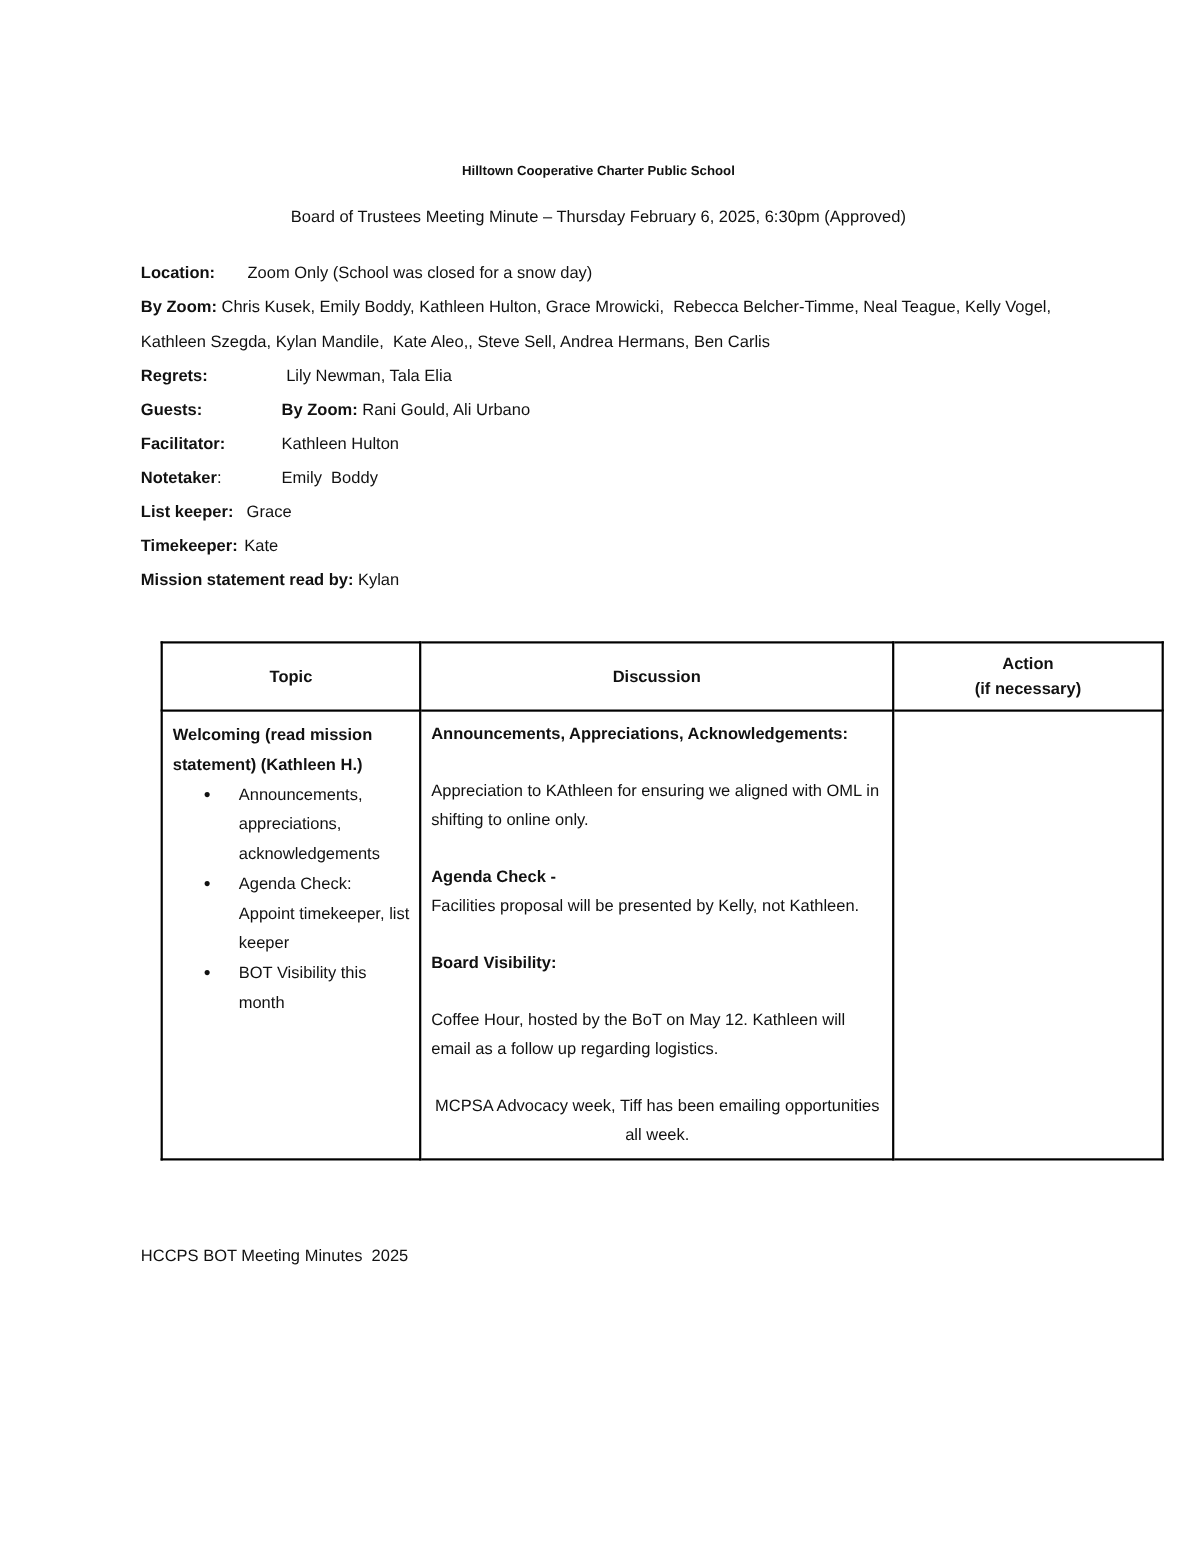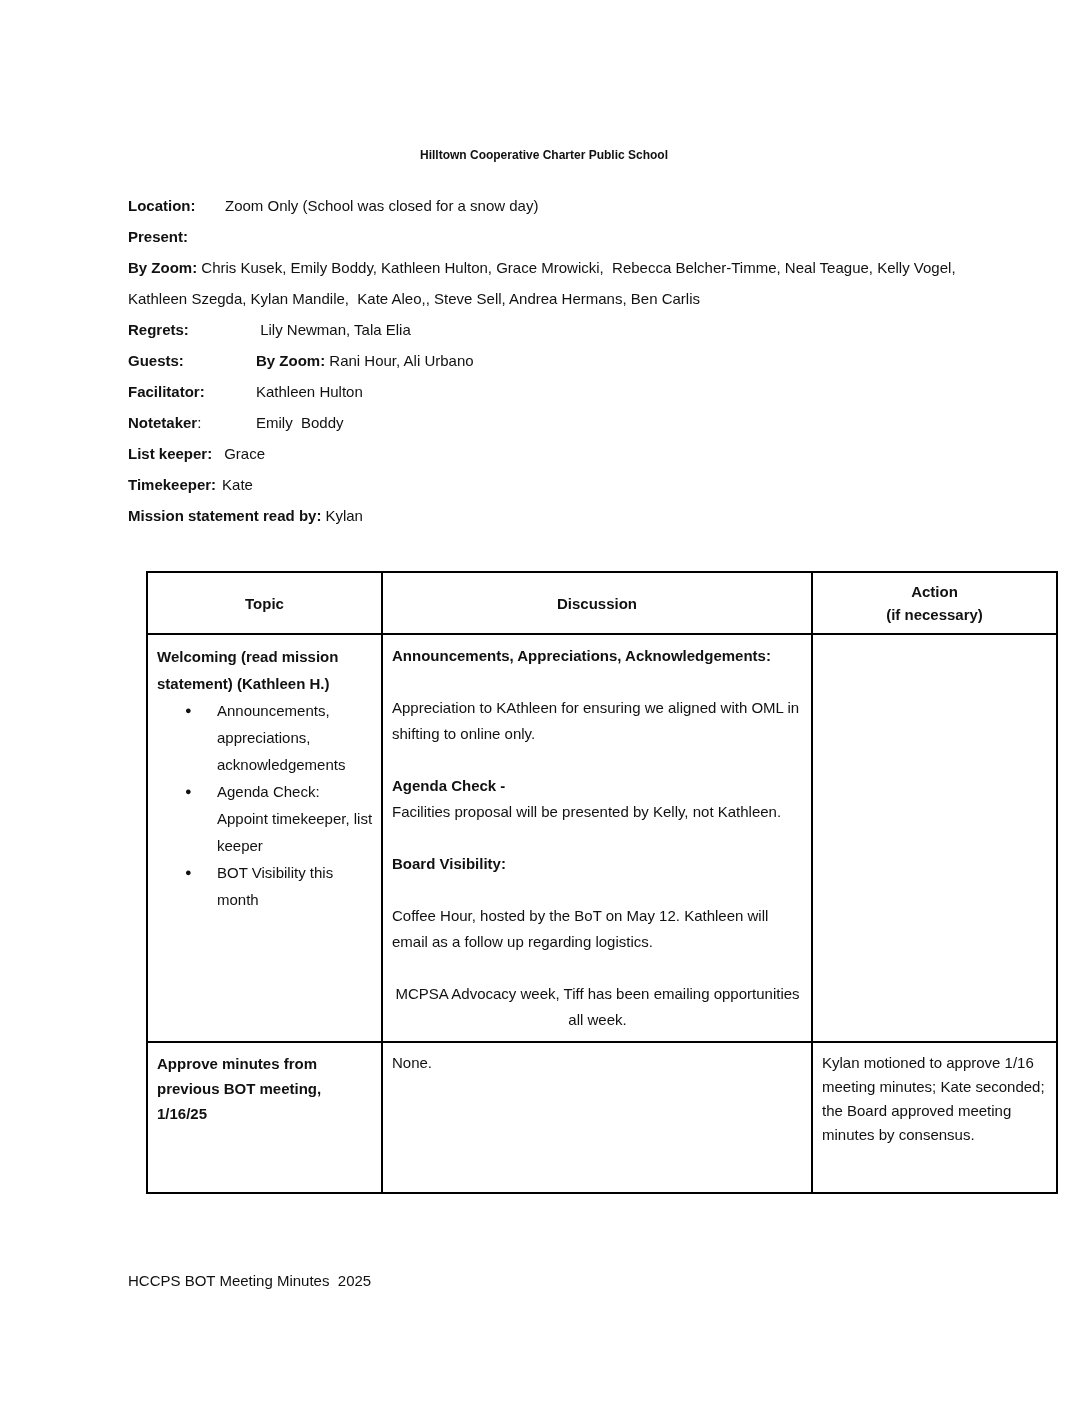--- a/index.html
+++ b/index.html
@@ -107,27 +107,27 @@
     line-height: 29px;
     white-space: pre-wrap;
   }
 </style>
 </head>
 <body>
 
 <div class="page">
 
   <div class="title">Hilltown Cooperative Charter Public School</div>
+  <div class="subtitle">Board of Trustees Meeting Minute – Thursday February 6, 2025, 6:30pm (Approved)</div>
 
   <div class="meta">
     <div class="meta-line"><span class="label lbl-97">Location:</span><span>Zoom Only (School was closed for a snow day)</span></div>
-    <div class="meta-line"><span class="label">Present:</span></div>
     <div class="meta-line"><span class="label">By Zoom:</span><span> Chris Kusek, Emily Boddy, Kathleen Hulton, Grace Mrowicki,  Rebecca Belcher-Timme, Neal Teague, Kelly Vogel, Kathleen Szegda, Kylan Mandile,  Kate Aleo,, Steve Sell, Andrea Hermans, Ben Carlis</span></div>
     <div class="meta-line"><span class="label lbl-128">Regrets:</span><span> Lily Newman, Tala Elia</span></div>
-    <div class="meta-line"><span class="label lbl-128">Guests:</span><span class="label">By Zoom:</span><span> Rani Hour, Ali Urbano</span></div>
+    <div class="meta-line"><span class="label lbl-128">Guests:</span><span class="label">By Zoom:</span><span> Rani Gould, Ali Urbano</span></div>
     <div class="meta-line"><span class="label lbl-128">Facilitator:</span><span>Kathleen Hulton</span></div>
     <div class="meta-line"><span class="lbl-128"><span class="label">Notetaker</span><span>:</span></span><span>Emily  Boddy</span></div>
     <div class="meta-line"><span class="label gap-sm">List keeper:</span><span>Grace</span></div>
     <div class="meta-line"><span class="label gap-xs">Timekeeper:</span><span>Kate</span></div>
     <div class="meta-line"><span class="label gap-xxs">Mission statement read by:</span><span>Kylan</span></div>
   </div>
 
   <table class="minutes">
     <colgroup>
       <col style="width:235px">
@@ -158,25 +158,20 @@
           <p class="block">Appreciation to KAthleen for ensuring we aligned with OML in shifting to online only.</p>
           <p class="block"><span class="bold-line">Agenda Check -</span><span>Facilities proposal will be presented by Kelly, not Kathleen.</span></p>
           <p class="block">
               <span class="bold-line">Board Visibility:</span>
             </p>
           <p class="block">Coffee Hour, hosted by the BoT on May 12. Kathleen will email as a follow up regarding logistics.</p>
           <p class="block">MCPSA Advocacy week, Tiff has been emailing opportunities all week.</p>
         </td>
         <td class="action-cell"></td>
       </tr>
-      <tr class="row2">
-        <td class="row2-topic">Approve minutes from previous BOT meeting, 1/16/25</td>
-        <td class="row2-discussion">None.</td>
-        <td class="action-cell">Kylan motioned to approve 1/16 meeting minutes; Kate seconded; the Board approved meeting minutes by consensus.</td>
-      </tr>
     </tbody>
   </table>
 
   <div class="footer">
     <div>HCCPS BOT Meeting Minutes  2025</div>
     
   </div>
 
 </div>
 

